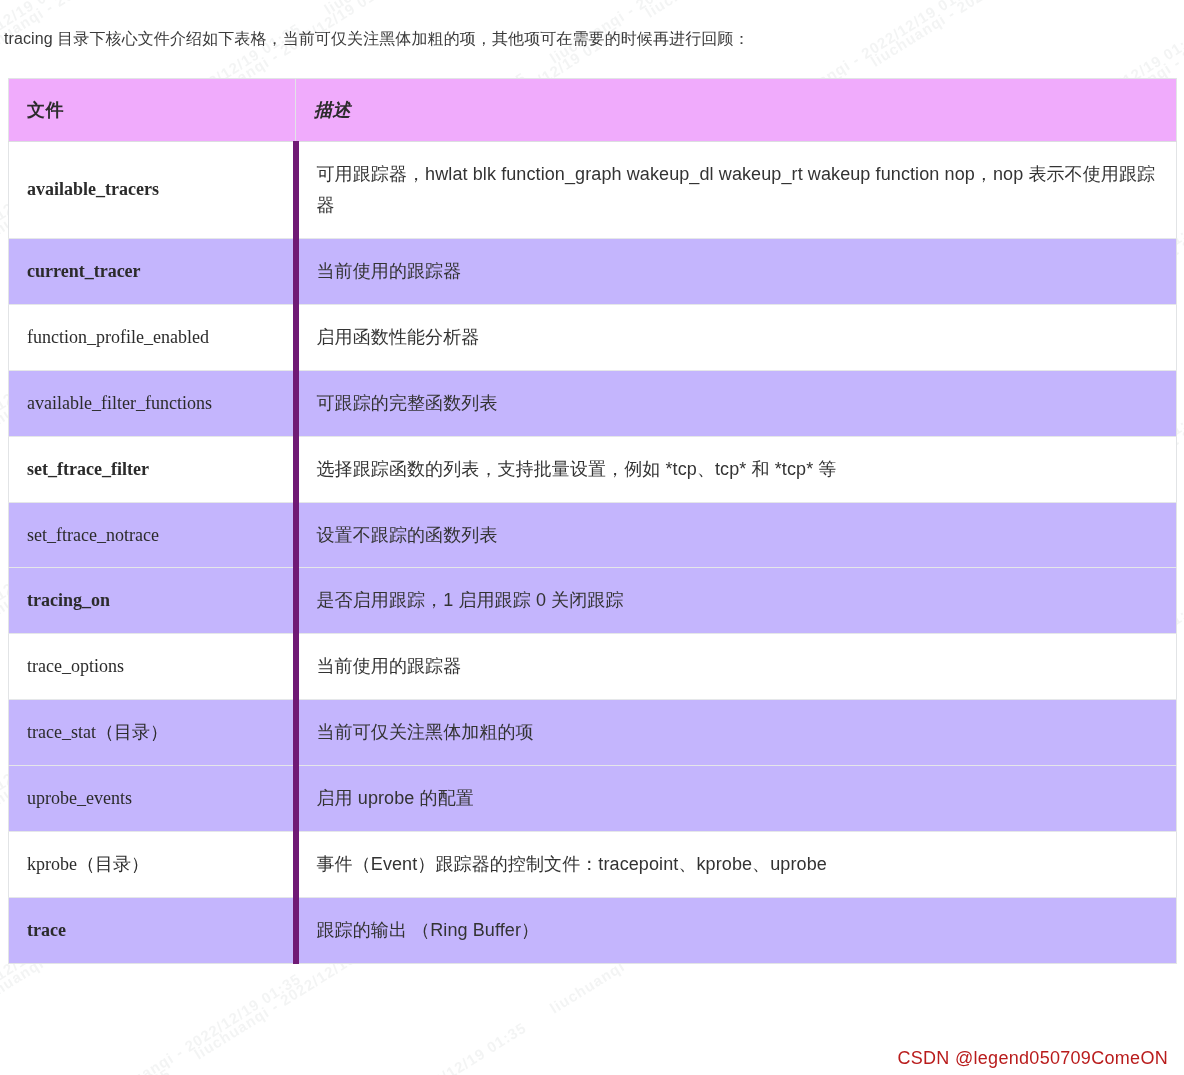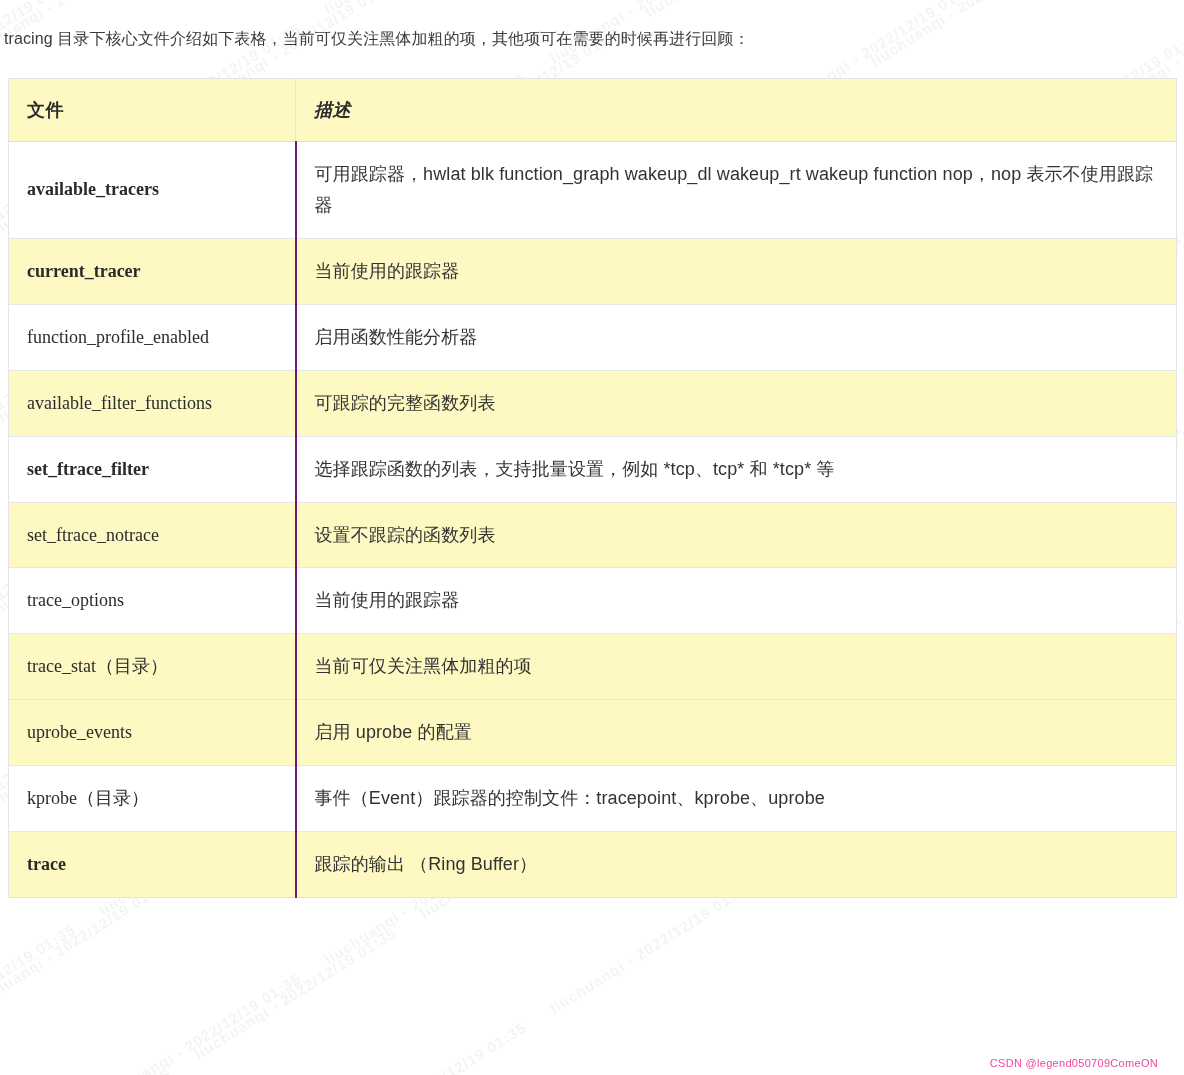--- a/index.html
+++ b/index.html
@@ -62,69 +62,69 @@
     border-collapse: collapse;
     width: 1168px;
     table-layout: fixed;
     background: transparent;
     border: 1px solid #e2e4e6;
   }
   table.files col.c-file { width: 287px; }
   table.files col.c-desc { width: 881px; }
 
   table.files thead th {
-    background: #fef9c3;
+    background: #f0abfc;
     text-align: left;
     font-family: "Liberation Sans", sans-serif;
     font-weight: 700;
     font-size: 18px;
     color: #2c2c2c;
     padding: 19px 0 19px 18px;
     border-right: 1px solid #e2e4e6;
     border-bottom: 1px solid #dcdee0;
     letter-spacing: 0.5px;
     margin-top: 25px;
   }
   table.files thead th:last-child { border-right: none; font-style: italic; }
 
   table.files tbody td {
     border-top: 1px solid #e5e7e9;
-    border-right: 2px solid #701a75;
+    border-right: 6px solid #701a75;
     padding: 17px 16px 17px 18px;
     vertical-align: middle;
     font-size: 18px;
     line-height: 1.72;
   }
   table.files tbody td:last-child { border-right: none; }
 
-  table.files tbody tr.alt td { background: #fef9c3; }
+  table.files tbody tr.alt td { background: #c4b5fd; }
   table.files tbody tr.plain td { background: #ffffff; }
 
   td.file-cell {
     font-family: "Liberation Serif", serif;
     color: #2b2b2b;
     white-space: nowrap;
   }
   td.file-cell.bold { font-weight: 700; }
 
   td.desc-cell {
     font-family: "Liberation Sans", sans-serif;
     font-size: 17px;
     color: #333333;
     letter-spacing: 0.1px;
   }
 
   .credit {
     position: absolute;
-    right: 26px;
+    right: 16px;
     bottom: 6px;
     z-index: 3;
     font-family: "Liberation Sans", sans-serif;
-    font-size: 11px;
-    color: #ec4899;
+    font-size: 18px;
+    color: #b91c1c;
     letter-spacing: 0.3px;
   }
 </style>
 </head>
 <body>
 
 <div class="watermark-layer" id="watermark-layer">
     <div class="wm-row" style="left: -260px; top: 0px;">liuchuanqi - 2022/12/19 01:35&nbsp;&nbsp;&nbsp;&nbsp;&nbsp;&nbsp;liuchuanqi - 2022/12/19 01:35&nbsp;&nbsp;&nbsp;&nbsp;&nbsp;&nbsp;liuchuanqi - 2022/12/19 01:35&nbsp;&nbsp;&nbsp;&nbsp;&nbsp;&nbsp;liuchuanqi - 2022/12/19 01:35&nbsp;&nbsp;&nbsp;&nbsp;&nbsp;&nbsp;liuchuanqi - 2022/12/19 01:35&nbsp;&nbsp;&nbsp;&nbsp;&nbsp;&nbsp;liuchuanqi - 2022/12/19 01:35&nbsp;&nbsp;&nbsp;&nbsp;&nbsp;&nbsp;liuchuanqi - 2022/12/19 01:35&nbsp;&nbsp;&nbsp;&nbsp;&nbsp;&nbsp;liuchuanqi - 2022/12/19 01:35&nbsp;&nbsp;&nbsp;&nbsp;&nbsp;&nbsp;liuchuanqi - 2022/12/19 01:35&nbsp;&nbsp;&nbsp;&nbsp;&nbsp;&nbsp;</div>
     <div class="wm-row" style="left: -130px; top: 95px;">liuchuanqi - 2022/12/19 01:35&nbsp;&nbsp;&nbsp;&nbsp;&nbsp;&nbsp;liuchuanqi - 2022/12/19 01:35&nbsp;&nbsp;&nbsp;&nbsp;&nbsp;&nbsp;liuchuanqi - 2022/12/19 01:35&nbsp;&nbsp;&nbsp;&nbsp;&nbsp;&nbsp;liuchuanqi - 2022/12/19 01:35&nbsp;&nbsp;&nbsp;&nbsp;&nbsp;&nbsp;liuchuanqi - 2022/12/19 01:35&nbsp;&nbsp;&nbsp;&nbsp;&nbsp;&nbsp;liuchuanqi - 2022/12/19 01:35&nbsp;&nbsp;&nbsp;&nbsp;&nbsp;&nbsp;liuchuanqi - 2022/12/19 01:35&nbsp;&nbsp;&nbsp;&nbsp;&nbsp;&nbsp;liuchuanqi - 2022/12/19 01:35&nbsp;&nbsp;&nbsp;&nbsp;&nbsp;&nbsp;liuchuanqi - 2022/12/19 01:35&nbsp;&nbsp;&nbsp;&nbsp;&nbsp;&nbsp;</div>
     <div class="wm-row" style="left: -260px; top: 190px;">liuchuanqi - 2022/12/19 01:35&nbsp;&nbsp;&nbsp;&nbsp;&nbsp;&nbsp;liuchuanqi - 2022/12/19 01:35&nbsp;&nbsp;&nbsp;&nbsp;&nbsp;&nbsp;liuchuanqi - 2022/12/19 01:35&nbsp;&nbsp;&nbsp;&nbsp;&nbsp;&nbsp;liuchuanqi - 2022/12/19 01:35&nbsp;&nbsp;&nbsp;&nbsp;&nbsp;&nbsp;liuchuanqi - 2022/12/19 01:35&nbsp;&nbsp;&nbsp;&nbsp;&nbsp;&nbsp;liuchuanqi - 2022/12/19 01:35&nbsp;&nbsp;&nbsp;&nbsp;&nbsp;&nbsp;liuchuanqi - 2022/12/19 01:35&nbsp;&nbsp;&nbsp;&nbsp;&nbsp;&nbsp;liuchuanqi - 2022/12/19 01:35&nbsp;&nbsp;&nbsp;&nbsp;&nbsp;&nbsp;liuchuanqi - 2022/12/19 01:35&nbsp;&nbsp;&nbsp;&nbsp;&nbsp;&nbsp;</div>
@@ -177,20 +177,24 @@
             <td class="desc-cell">可跟踪的完整函数列表</td>
           </tr>
           <tr class="plain">
             <td class="file-cell bold">set_ftrace_filter</td>
             <td class="desc-cell">选择跟踪函数的列表，支持批量设置，例如 *tcp、tcp* 和 *tcp* 等</td>
           </tr>
           <tr class="alt">
             <td class="file-cell">set_ftrace_notrace</td>
             <td class="desc-cell">设置不跟踪的函数列表</td>
           </tr>
+          <tr class="alt">
+            <td class="file-cell bold">tracing_on</td>
+            <td class="desc-cell">是否启用跟踪，1 启用跟踪 0 关闭跟踪</td>
+          </tr>
           <tr class="plain">
             <td class="file-cell">trace_options</td>
             <td class="desc-cell">当前使用的跟踪器</td>
           </tr>
           <tr class="alt">
             <td class="file-cell">trace_stat（目录）</td>
             <td class="desc-cell">当前可仅关注黑体加粗的项</td>
           </tr>
           <tr class="alt">
             <td class="file-cell">uprobe_events</td>

